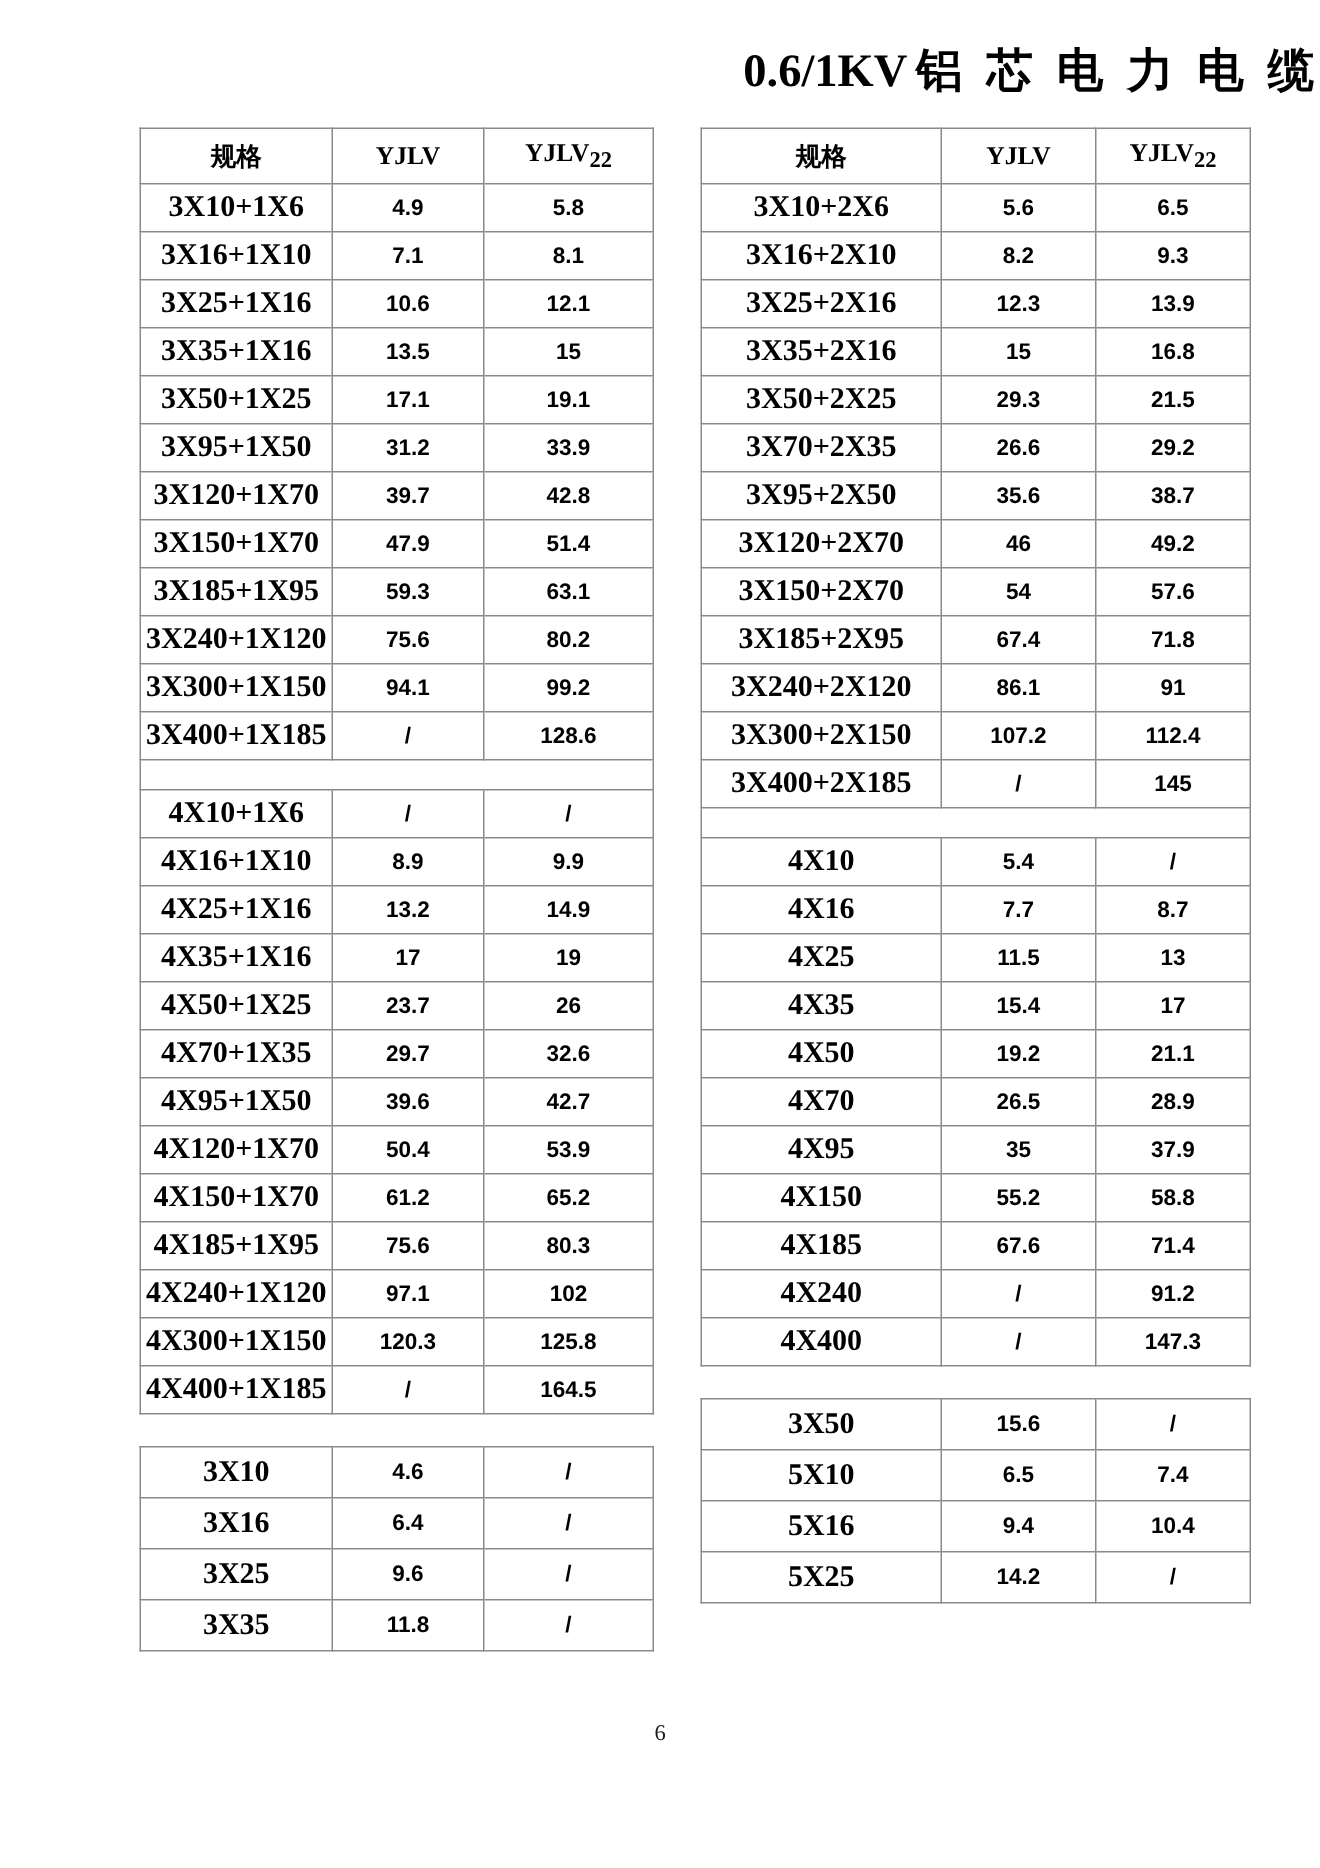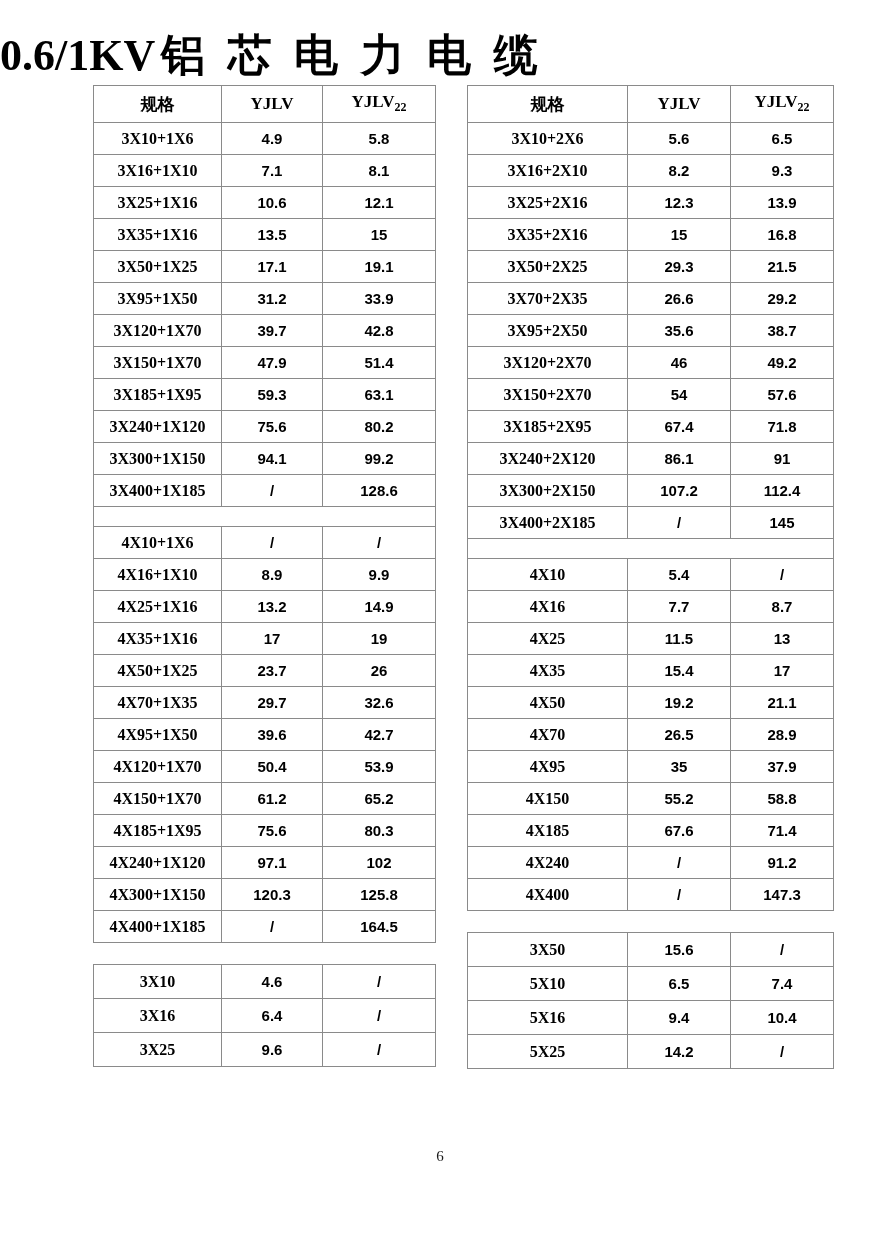--- a/index.html
+++ b/index.html
@@ -10,22 +10,22 @@
     background: #ffffff;
     overflow: hidden;
     font-family: "Liberation Serif", serif;
     color: #000;
   }
   .page-title {
     position: absolute;
     top: 26px;
     left: 0;
     width: 100%;
-    text-align: left;
-    font-size: 44px;
+    text-align: right;
+    font-size: 31px;
     font-weight: bold;
     white-space: nowrap;
   }
   .page-title .cjk {
     letter-spacing: 0.13em;
     margin-left: 6px;
   }
   .tables-wrap {
     position: absolute;
     left: 93px;
@@ -47,26 +47,26 @@
     vertical-align: middle;
     padding: 0;
     overflow: hidden;
   }
   th {
     height: 36px;
     font-family: "Liberation Serif", serif;
     font-weight: bold;
     font-size: 17px;
   }
-  th sub { font-size: 12px; }
+  th sub { font-size: 15px; }
   td { height: 31px; }
   td.spec {
     font-family: "Liberation Serif", serif;
     font-weight: bold;
-    font-size: 16px;
+    font-size: 20px;
   }
   td.val {
     font-family: "Liberation Sans", sans-serif;
     font-weight: bold;
     font-size: 15px;
   }
   tbody.spacer td {
     height: 19px;
     border: 1px solid #8a8a8a;
   }
@@ -256,20 +256,25 @@
             <tr>
               <td class="spec">3X16</td>
               <td class="val">6.4</td>
               <td class="val">/</td>
             </tr>
             <tr>
               <td class="spec">3X25</td>
               <td class="val">9.6</td>
               <td class="val">/</td>
             </tr>
+            <tr>
+              <td class="spec">3X35</td>
+              <td class="val">11.8</td>
+              <td class="val">/</td>
+            </tr>
           </tbody>
       </table>
     </div>
 
     <div class="col right">
       <table class="main">
         <colgroup>
             <col style="width:160px">
             <col style="width:103px">
             <col style="width:103px">

